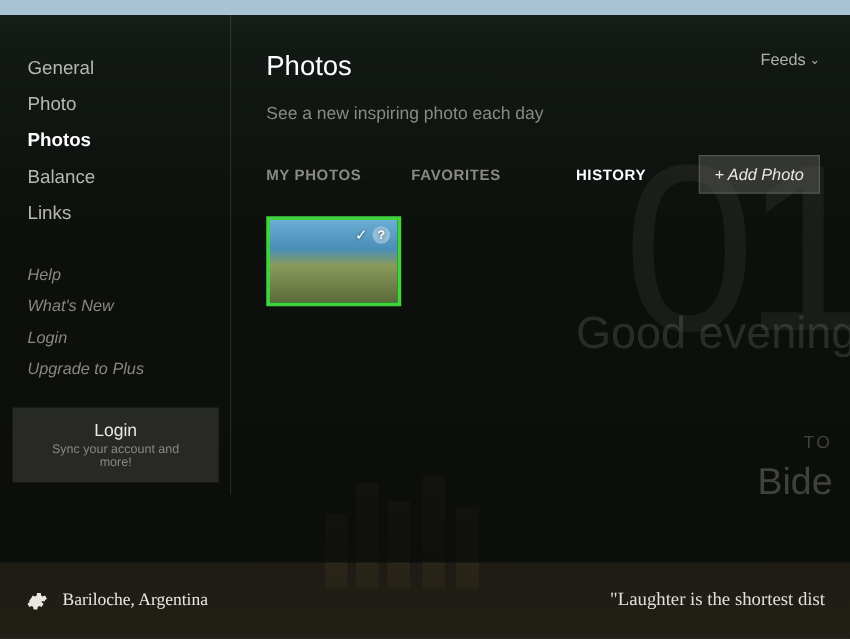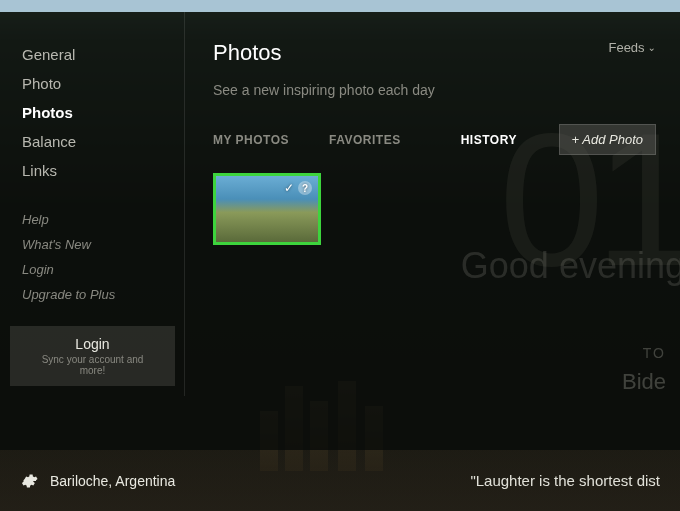--- a/index.html
+++ b/index.html
@@ -75,26 +75,27 @@
     }
     .greeting {
       position: absolute; top: 245px; right: -5px;
       font-size: 36px; color: rgba(150,150,140,0.22); z-index: 3;
     }
     .right-text {
       position: absolute; top: 345px; right: 14px; text-align: right;
       color: rgba(200,200,190,0.28); z-index: 3;
     }
     .right-text .t1 { font-size: 14px; font-weight: 400; letter-spacing: 2px; }
-    .right-text .t2 { font-size: 22px; margin-top: 8px; margin-left: 29px; }
+    .right-text .t2 { font-size: 30px; margin-top: 8px; margin-left: 29px; }
     .bottom-bar {
       position: absolute; bottom: 0; left: 0; right: 0; height: 61px;
       z-index: 4; display: flex; justify-content: space-between; align-items: center;
       padding: 0 20px;
       background: linear-gradient(180deg, rgba(40,35,25,0.3) 0%, rgba(45,40,30,0.5) 100%);
+      font-family: Liberation Serif, serif;
     }
     .loc { display: flex; align-items: center; gap: 12px; color: #e8e8e0; font-size: 14px; }
     .gear { width: 18px; height: 18px; cursor: pointer; }
     .quote { color: #e0e0d8; font-size: 15px; }
     .bg-stumps {
       position: absolute; bottom: 40px; left: 260px; width: 200px; height: 100px;
       z-index: 1; opacity: 0.4;
     }
     .stump { position: absolute; bottom: 0; width: 18px; background: linear-gradient(180deg, #6a5a3a 0%, #3a2f1a 100%); }
   </style>

